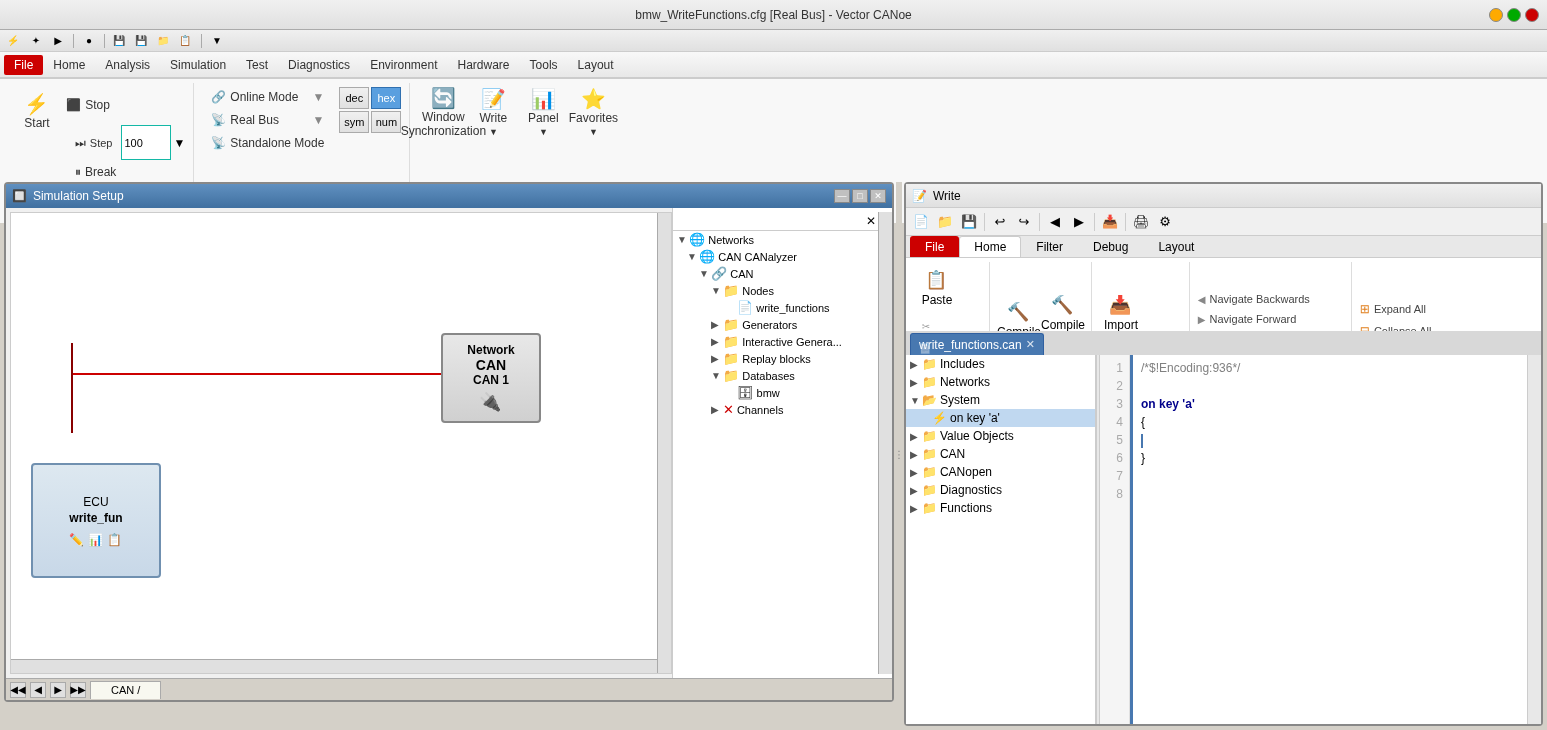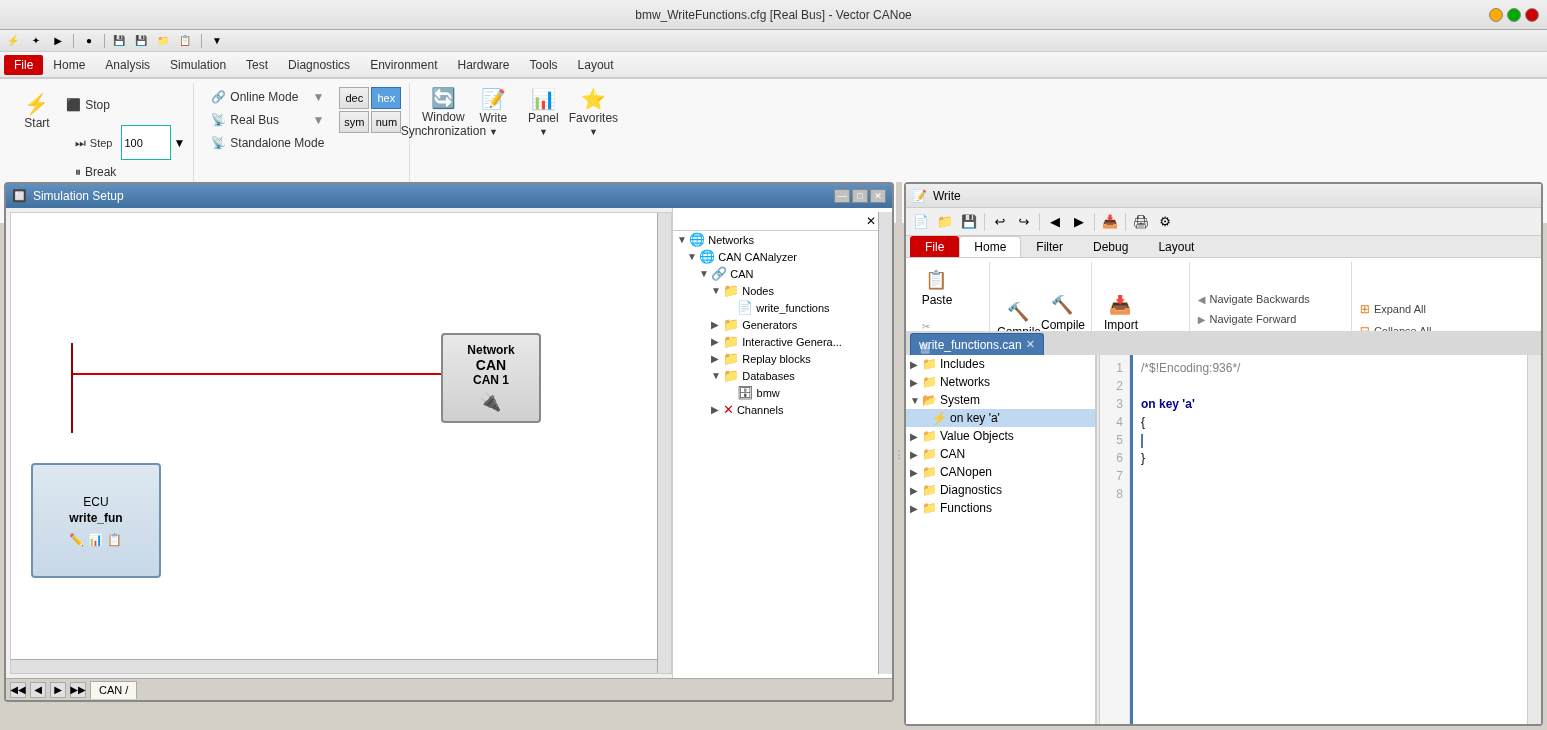--- a/index.html
+++ b/index.html
@@ -253,21 +253,21 @@
       white-space: nowrap;
     }
     .tree-arrow { width: 12px; font-size: 10px; color: #555; flex-shrink: 0; }
     .tree-icon { font-size: 13px; margin-right: 3px; flex-shrink: 0; }
     .tree-label { font-size: 11px; }
     .tab-nav-btn { width: 16px; height: 16px; font-size: 10px; cursor: pointer; background: #e0e0e0; border: 1px solid #aaa; display: flex; align-items: center; justify-content: center; }
     .tab-item {
       height: 18px;
       background: #e0dcd4;
       border: 1px solid #aaa;
-      padding: 0 8px;
+      padding: 0 20px;
       font-size: 11px;
       display: flex;
       align-items: center;
       cursor: pointer;
     }
     .tab-item.active { background: #f8f8f0; border-bottom: none; }
 
     
     .write-window {
       flex: 1;

